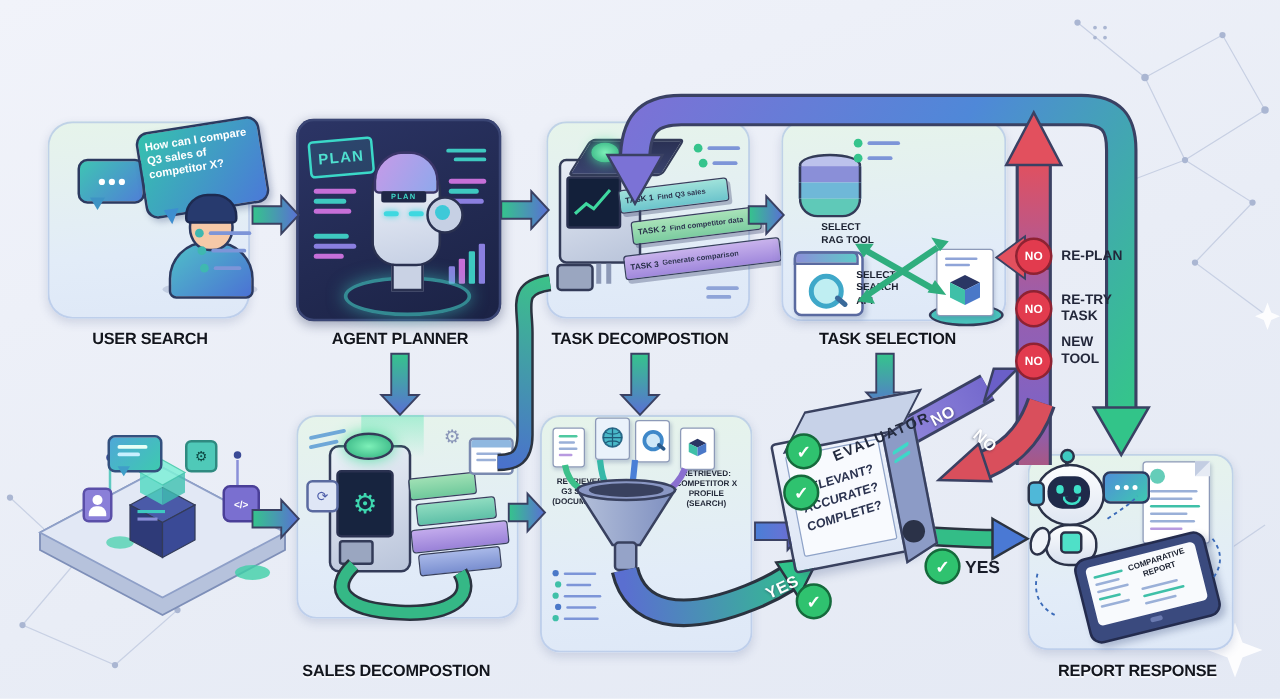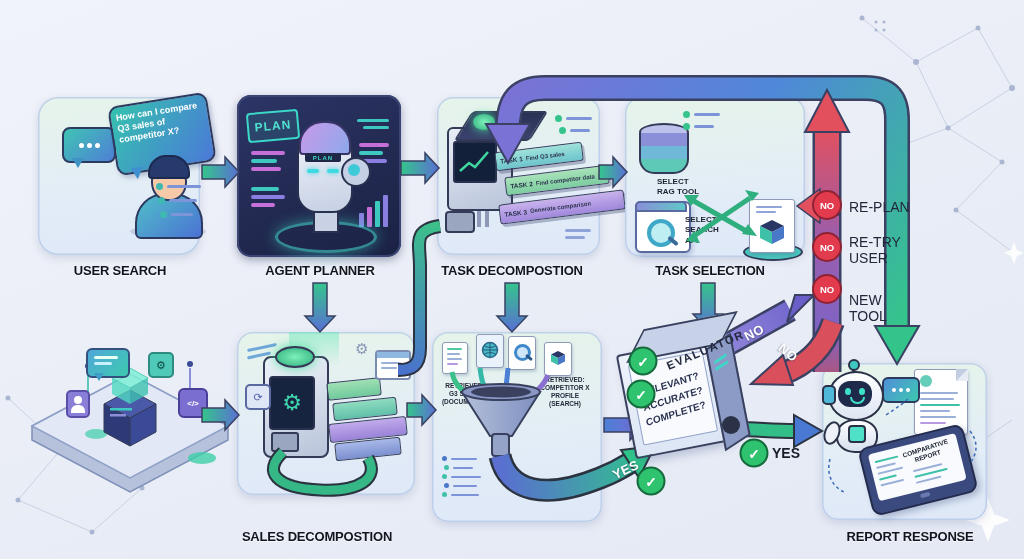--- a/index.html
+++ b/index.html
@@ -17,21 +17,21 @@
         color:#12151d;letter-spacing:-.2px;white-space:nowrap;text-shadow:0 1px 0 rgba(255,255,255,.7)}
   .title{position:absolute;left:512px;top:12px;transform:translateX(-50%);
         font-size:36px;font-weight:800;color:#1c2352;letter-spacing:-.8px;white-space:nowrap}
   .note{position:absolute;font-weight:700;color:#1b2130;white-space:pre-line;text-align:center;line-height:1.3}
   .badge-no{position:absolute;width:26px;height:26px;border-radius:50%;background:#e23b4e;
         border:2.5px solid #8e2232;color:#fff;font-size:9.5px;font-weight:800;
         display:flex;align-items:center;justify-content:center;transform:translate(-50%,-50%)}
   .check{position:absolute;width:25px;height:25px;border-radius:50%;background:#2fc26f;
         border:2.5px solid #156a3c;color:#fff;font-size:14px;font-weight:800;
         display:flex;align-items:center;justify-content:center;transform:translate(-50%,-50%)}
-  .fb-label{position:absolute;font-size:14px;font-weight:400;color:#23273a;white-space:pre-line;line-height:1.15}
+  .fb-label{position:absolute;font-size:11px;font-weight:700;color:#23273a;white-space:pre-line;line-height:1.15}
   .arrow-text{position:absolute;color:#fff;font-weight:800;font-size:13px;letter-spacing:.5px;
         text-shadow:0 1px 2px rgba(20,30,60,.5)}
   .yes-dark{position:absolute;font-size:14px;font-weight:800;color:#191d2a}
   .tinytxt{font-size:6.5px;font-weight:700;color:#242a3a;line-height:1.25;white-space:pre-line;text-align:center}
   .line-ic{position:absolute;border-radius:2px}
   .doc{position:absolute;background:#fff;border:1.5px solid #8d9ab8;border-radius:3px;
        box-shadow:1px 2px 3px rgba(70,90,140,.25)}
   .docline{position:absolute;height:2px;border-radius:1px}
   .block{position:absolute;border:1.5px solid #38405e;border-radius:3px;display:flex;align-items:center;
        gap:3px;padding:0 4px;box-shadow:2px 3px 0 rgba(60,70,110,.35)}
@@ -569,22 +569,22 @@
   <div class="arrow-text" style="left:612px;top:462px;transform:rotate(-25deg)">YES</div>
   <div class="yes-dark" style="left:772px;top:445px">YES</div>
   <div class="arrow-text" style="left:744px;top:325px;transform:rotate(-28deg)">NO</div>
   <div class="arrow-text" style="left:778px;top:345px;transform:rotate(40deg)">NO</div>
 
   <div class="badge-no" style="left:827px;top:205px">NO</div>
   <div class="badge-no" style="left:827px;top:247px">NO</div>
   <div class="badge-no" style="left:827px;top:289px">NO</div>
   <div class="fb-label" style="left:849px;top:199px">RE-PLAN</div>
   <div class="fb-label" style="left:849px;top:234px">RE-TRY
-USER</div>
-  <div class="fb-label" style="left:849px;top:292px">NEW
+TASK</div>
+  <div class="fb-label" style="left:849px;top:268px">NEW
 TOOL</div>
 
   <div class="stage-label" style="left:120px;top:263px">USER SEARCH</div>
   <div class="stage-label" style="left:320px;top:263px">AGENT PLANNER</div>
   <div class="stage-label" style="left:512px;top:263px">TASK DECOMPOSTION</div>
   <div class="stage-label" style="left:710px;top:263px">TASK SELECTION</div>
   <div class="stage-label" style="left:317px;top:529px">SALES DECOMPOSTION</div>
   <div class="stage-label" style="left:910px;top:529px">REPORT RESPONSE</div>
 
 </div>

